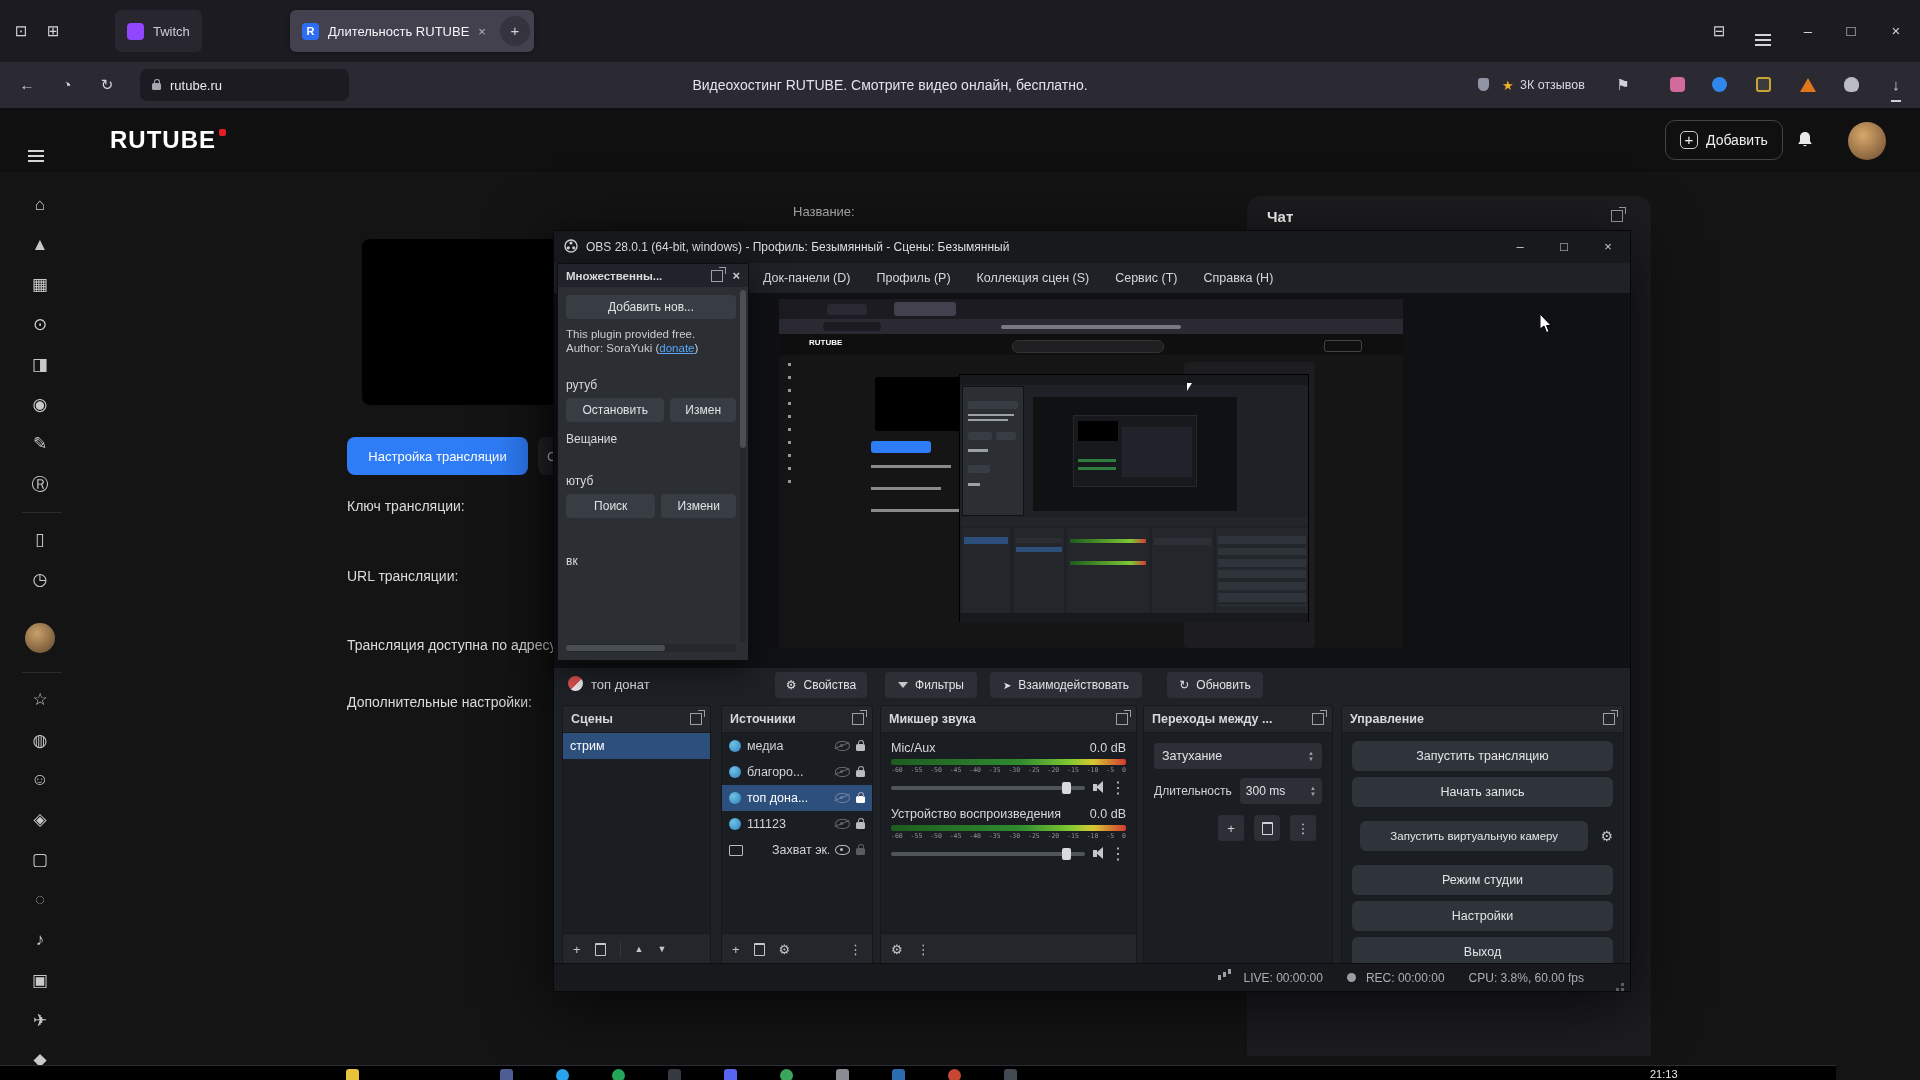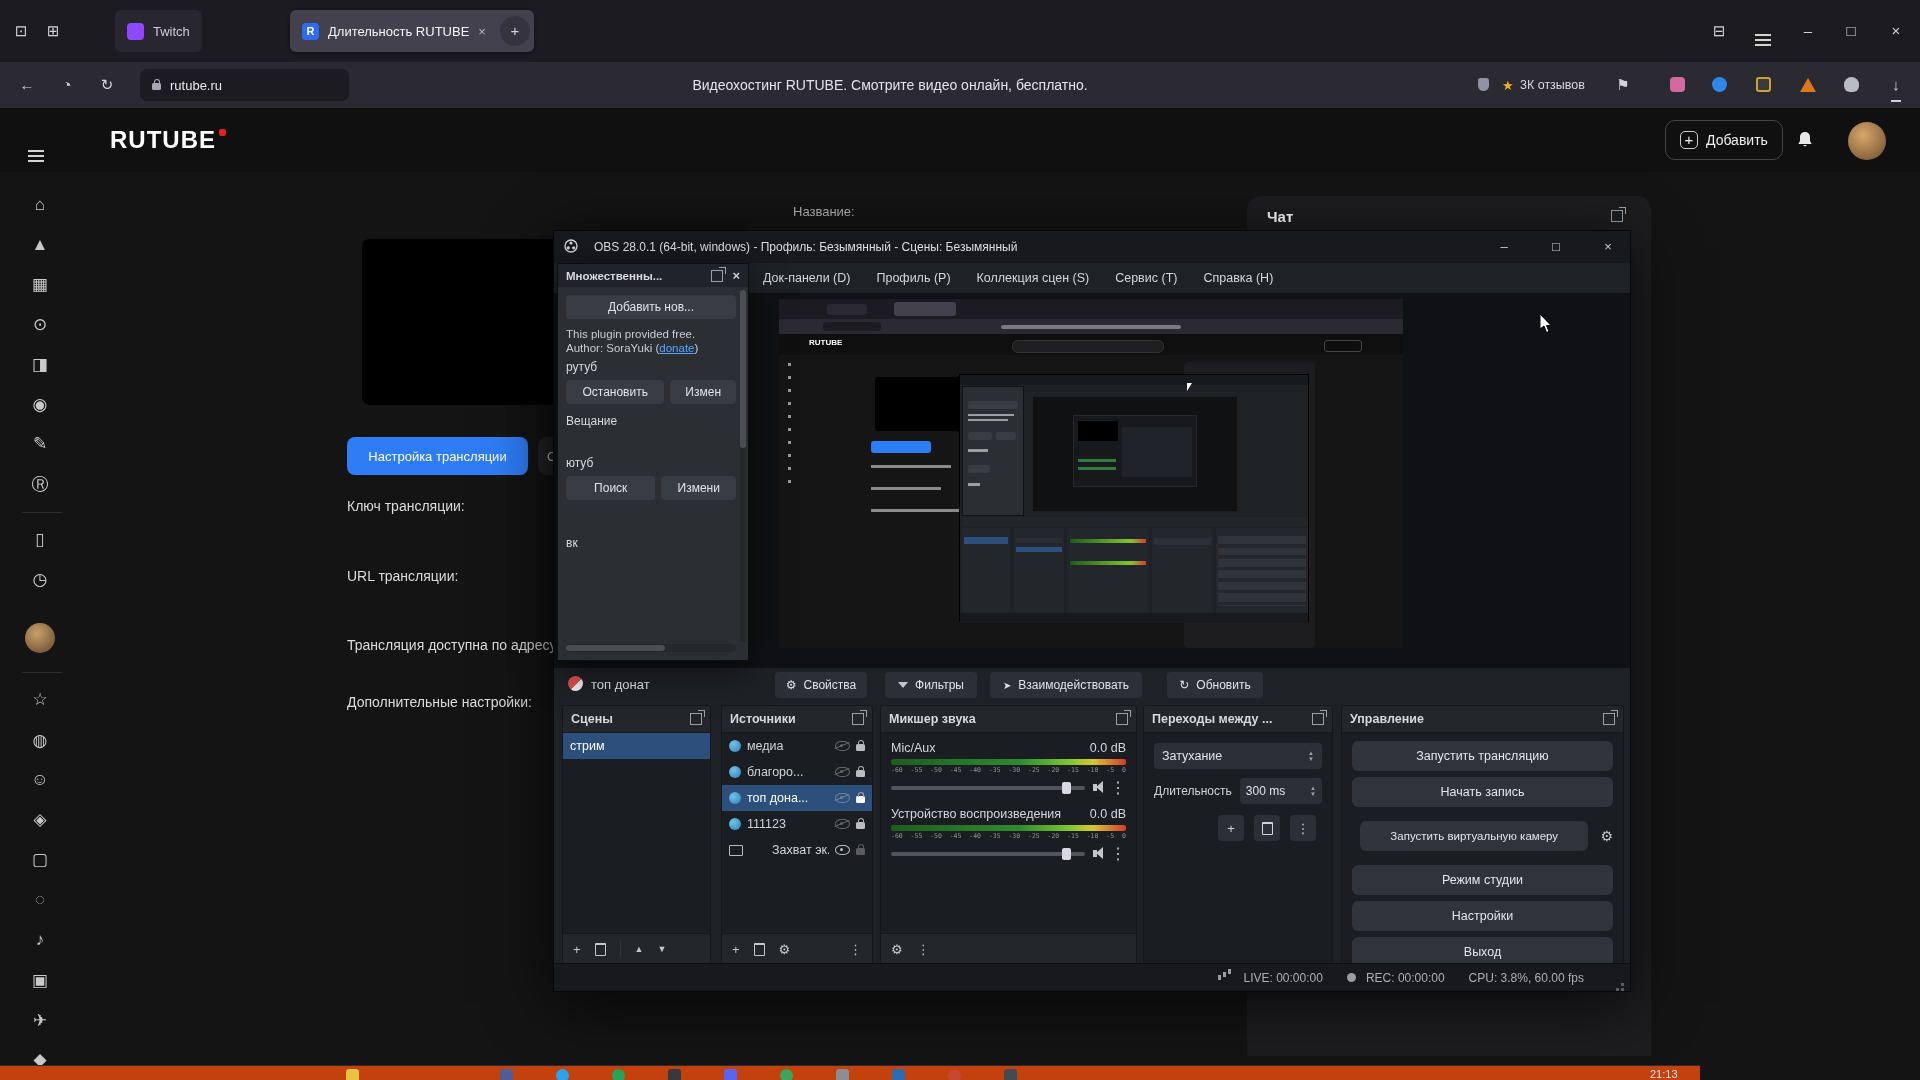--- a/index.html
+++ b/index.html
@@ -39,21 +39,21 @@
   .flabel{position:absolute;color:#dcdcdc;font-size:14px;}
   .chat{position:absolute;left:1247px;top:196px;width:404px;height:860px;background:#1d1d20;
         border-radius:14px 14px 0 0;}
   .i-pop{display:inline-block;width:10px;height:10px;border:1.5px solid #9aa0a6;position:relative;}
   .i-pop::after{content:"";position:absolute;right:-4px;top:-4px;width:6px;height:6px;
                 border-top:1.5px solid #9aa0a6;border-right:1.5px solid #9aa0a6;}
   
   .obs{position:absolute;left:553px;top:230px;width:1078px;height:762px;background:#1e2126;
        border:1px solid #07080a;box-shadow:0 12px 60px rgba(0,0,0,.7);z-index:10;box-sizing:border-box;}
   .obs-title{position:absolute;left:0;top:0;width:100%;height:32px;background:#17191d;display:flex;
-             align-items:center;color:#dcdee2;font-size:12px;gap:8px;}
+             align-items:center;color:#dcdee2;font-size:12px;}
   .winbtn{width:44px;height:32px;line-height:32px;text-align:center;color:#c9ccd1;font-size:13px;}
   .obs-menu{position:absolute;left:0;top:32px;width:100%;height:30px;display:flex;align-items:center;
             padding-left:209px;box-sizing:border-box;color:#d4d7db;font-size:12.5px;gap:26px;}
   .obs-preview{position:absolute;left:0;top:62px;width:100%;height:375px;background:#0f1114;}
   .srcbar{position:absolute;left:0;top:437px;width:100%;height:33px;}
   .obtn{position:absolute;top:4px;height:26px;background:#2c3036;border-radius:4px;color:#dfe2e6;font-size:12px;
         display:flex;align-items:center;justify-content:center;gap:7px;box-sizing:border-box;}
   .panel{position:absolute;top:0;height:260px;background:#23262b;border:1px solid #15171a;border-radius:3px;
          display:flex;flex-direction:column;box-sizing:border-box;}
   .panel-h{height:26px;flex:none;display:flex;align-items:center;justify-content:space-between;padding:0 8px;
@@ -91,21 +91,21 @@
   .recdot{width:9px;height:9px;border-radius:50%;background:#9a9da2;display:inline-block;}
   
   .dock{position:absolute;left:557px;top:263px;width:192px;height:398px;background:#2b2e33;
         border:1px solid #0d0e11;box-shadow:0 10px 34px rgba(0,0,0,.55);z-index:30;box-sizing:border-box;}
   .dock-h{height:23px;background:#202329;display:flex;align-items:center;gap:9px;padding:0 8px;
           font-size:11.5px;font-weight:bold;color:#d8dadd;}
   .dbtn{height:24px;background:#383d44;border-radius:4px;color:#dfe2e6;font-size:12px;display:flex;
         align-items:center;justify-content:center;white-space:nowrap;overflow:hidden;}
   .dlabel{font-size:12px;color:#d8dadd;}
   
-  .taskbar{position:absolute;left:0;top:1065px;width:1700px;height:15px;background:#c2410c;z-index:50;
+  .taskbar{position:absolute;left:0;top:1065px;width:1836px;height:15px;background:#000000;z-index:50;
            border-top:1px solid #2a2b33;}
   .tbic{position:absolute;top:3px;width:13px;height:13px;border-radius:3px;}
   .shape{position:absolute;}
 </style>
 </head>
 <body>
 
 <div id="screen">
 
   <div class="tabbar">
@@ -492,21 +492,21 @@
       <span style="flex:1;white-space:nowrap;overflow:hidden;">Множественны...</span>
       <span class="i-pop"></span>
       <span style="font-size:13px;color:#c9ccd1;">×</span>
     </div>
     <div style="position:absolute;left:8px;right:12px;top:31px;bottom:6px;">
       <div class="dbtn">
           <span>Добавить нов...</span>
         </div>
       <div style="margin-top:9px;font-size:11.5px;color:#c9ccd0;">This plugin provided free.</div>
       <div style="margin-top:2px;font-size:11.5px;color:#c9ccd0;"><span>Author: SoraYuki (</span><a style="color:#58a6ff;text-decoration:underline;">donate</a><span>)</span></div>
-      <div class="dlabel" style="margin-top:6px;">рутуб</div>
+      <div class="dlabel" style="margin-top:24px;">рутуб</div>
       <div style="display:flex;gap:6px;margin-top:6px;">
         <div class="dbtn" style="flex:1.5;">
             <span>Остановить</span>
           </div>
         <div class="dbtn" style="flex:1;">
             <span>Измен</span>
           </div>
       </div>
       <div class="dlabel" style="margin-top:10px;">Вещание</div>
       <div class="dlabel" style="margin-top:28px;">ютуб</div>

